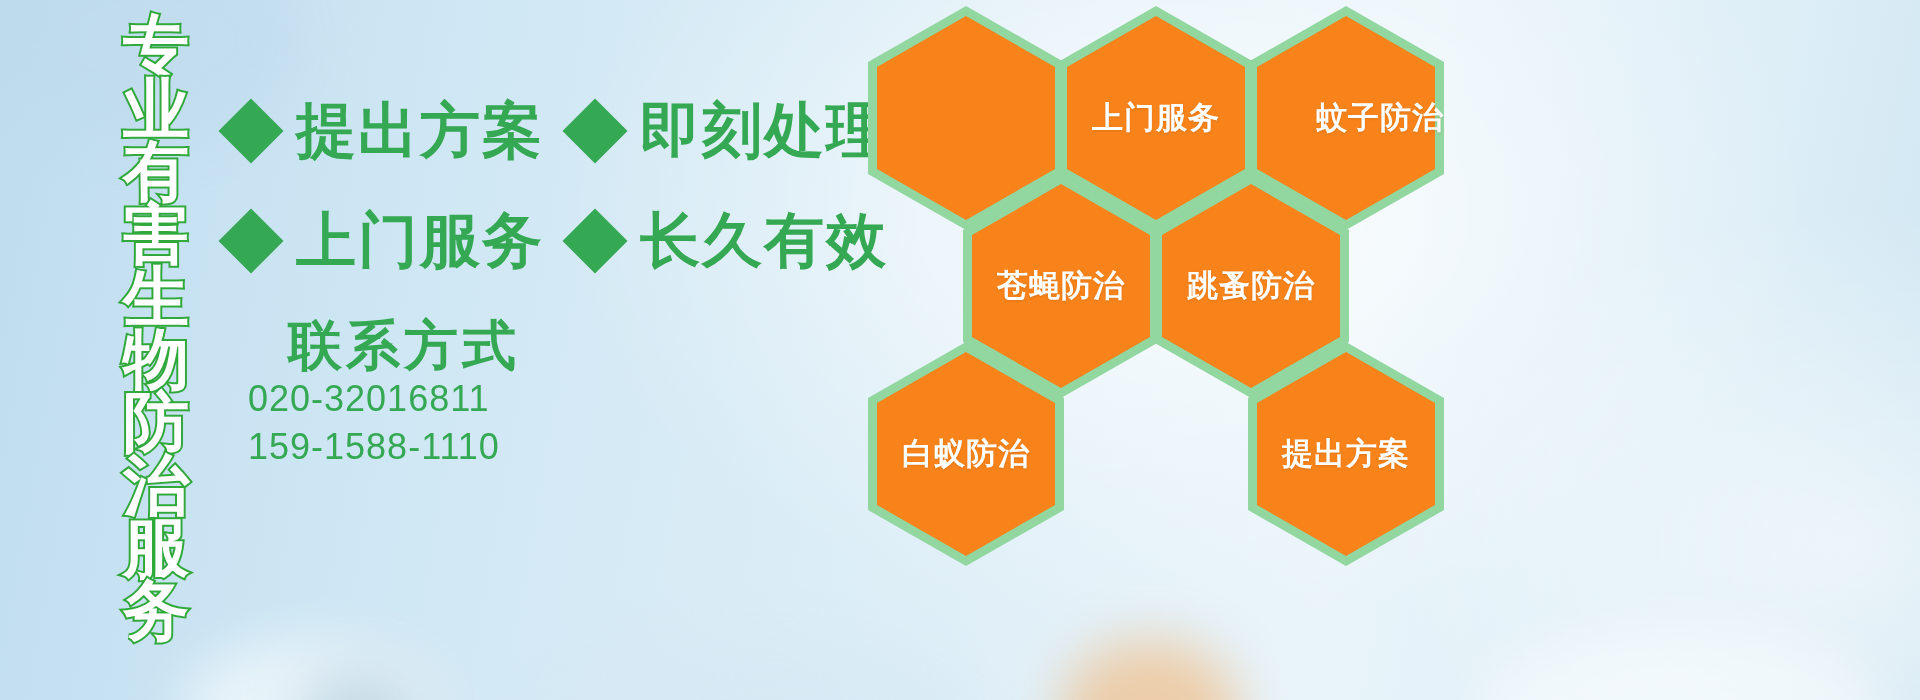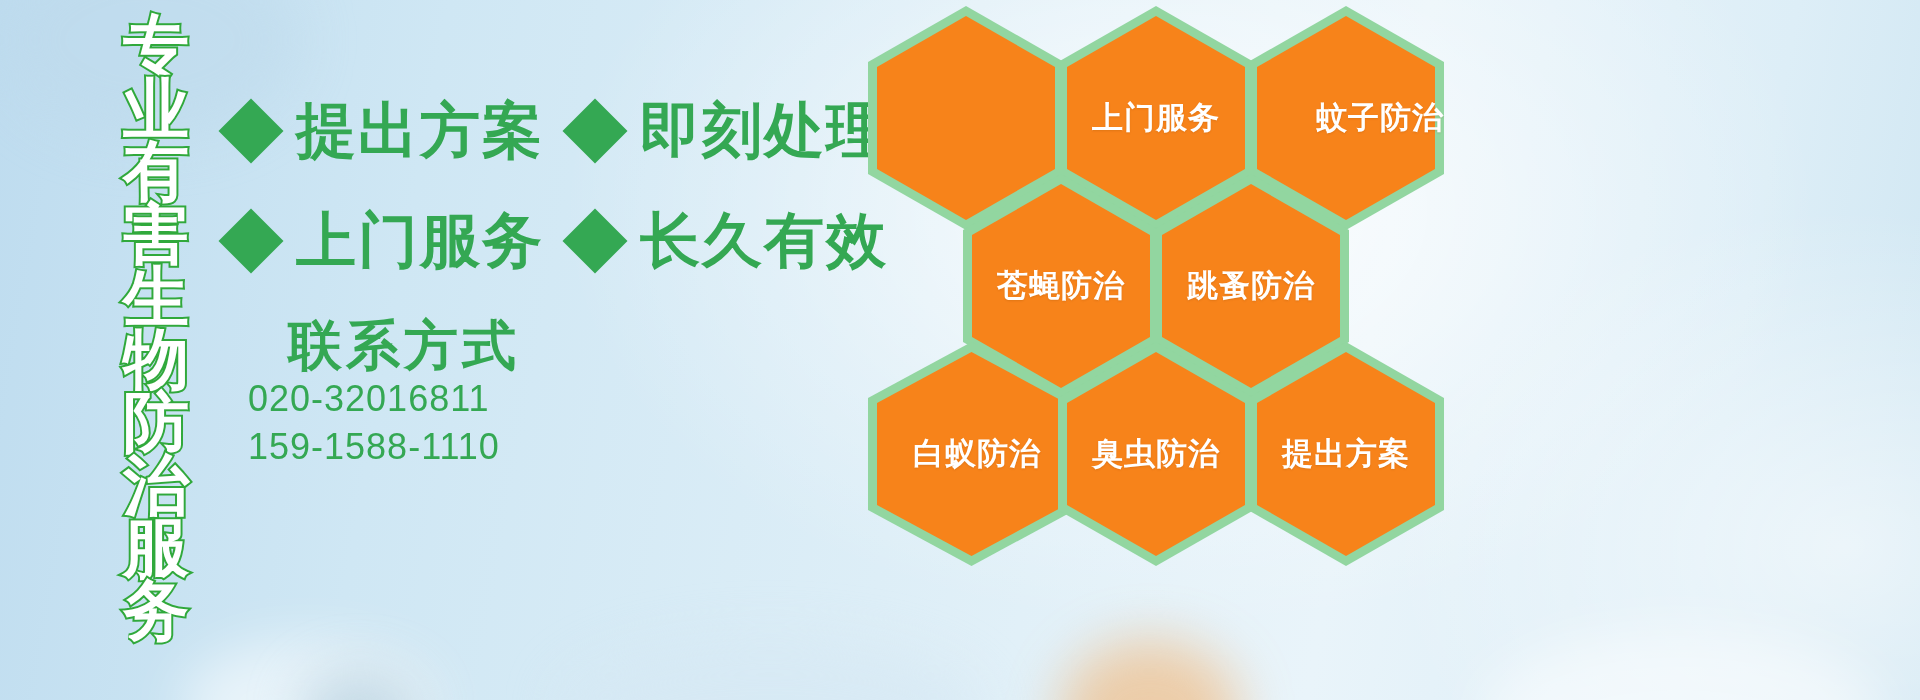--- a/index.html
+++ b/index.html
@@ -173,31 +173,26 @@
       <span class="inner"></span>
       <span class="hex-label">苍蝇防治</span>
     </div>
 
     <div class="hex" style="left:297px;top:174px;">
       <span class="outer"></span>
       <span class="inner"></span>
       <span class="hex-label">跳蚤防治</span>
     </div>
 
-    <div class="hex" style="left:12px;top:342px;padding-left:11px;">
+    <div class="hex" style="left:12px;top:342px;">
       <span class="outer"></span>
       <span class="inner"></span>
       <span class="hex-label">白蚁防治</span>
     </div>
 
-    <div class="hex" style="left:202px;top:342px;">
-      <span class="outer"></span>
-      <span class="inner"></span>
-      <span class="hex-label">臭虫防治</span>
-    </div>
 
     <div class="hex" style="left:392px;top:342px;">
       <span class="outer"></span>
       <span class="inner"></span>
       <span class="hex-label">提出方案</span>
     </div>
 
   </div>
 
 </div>

